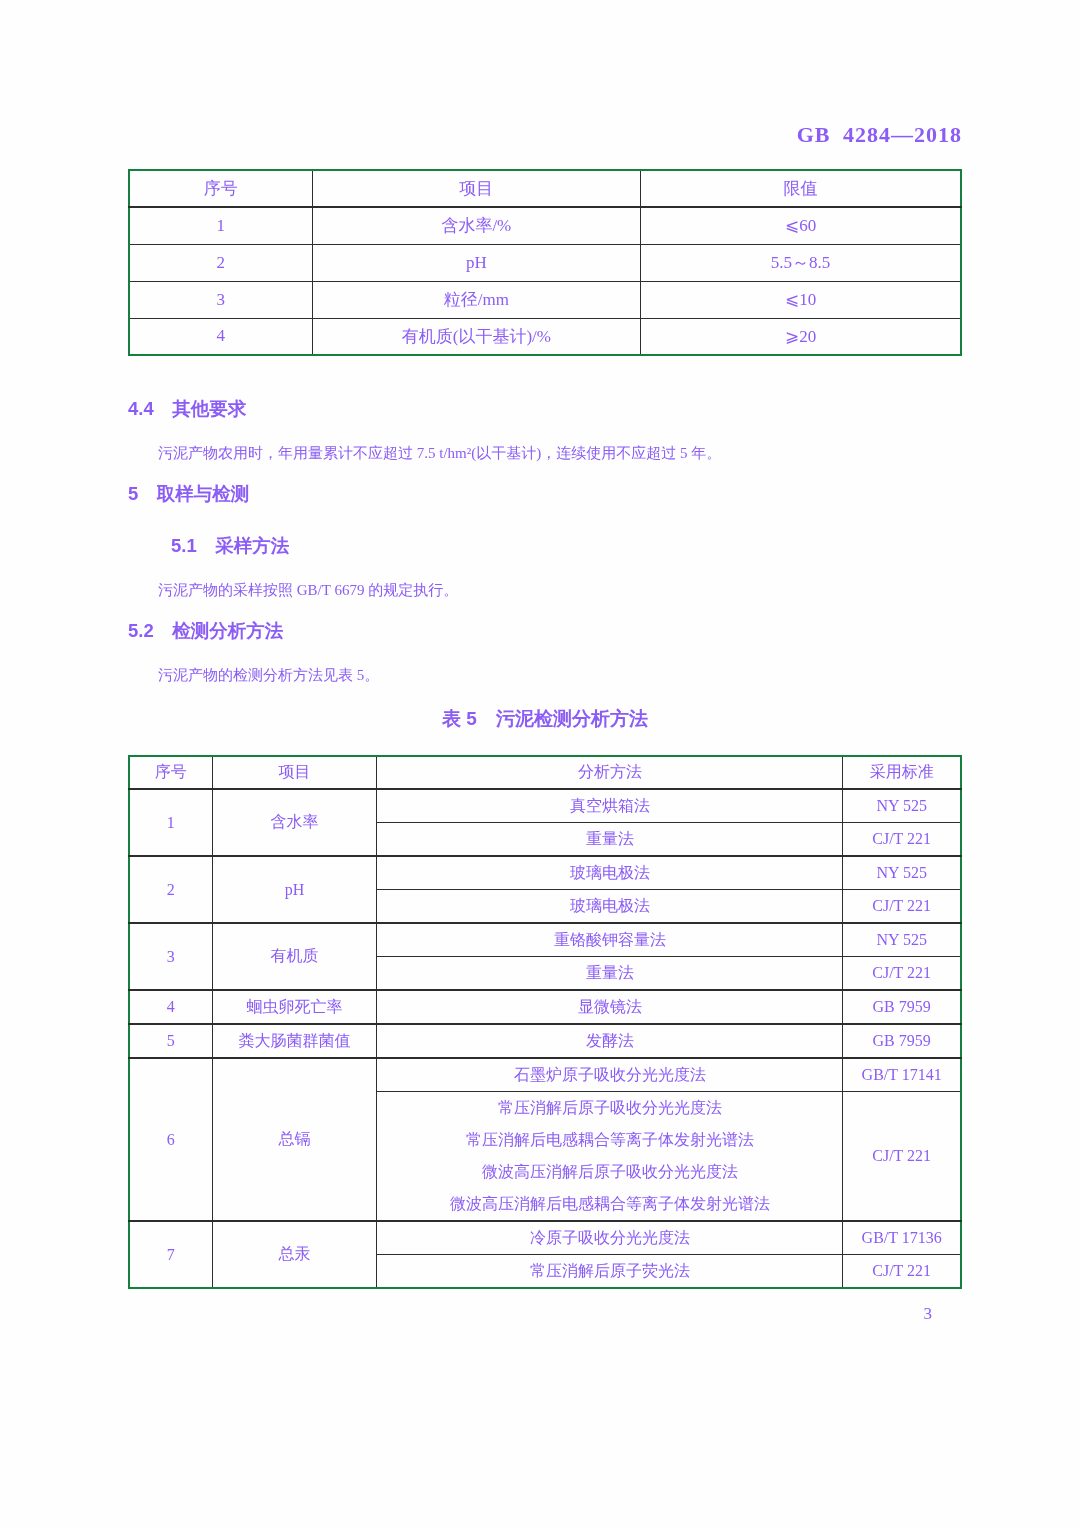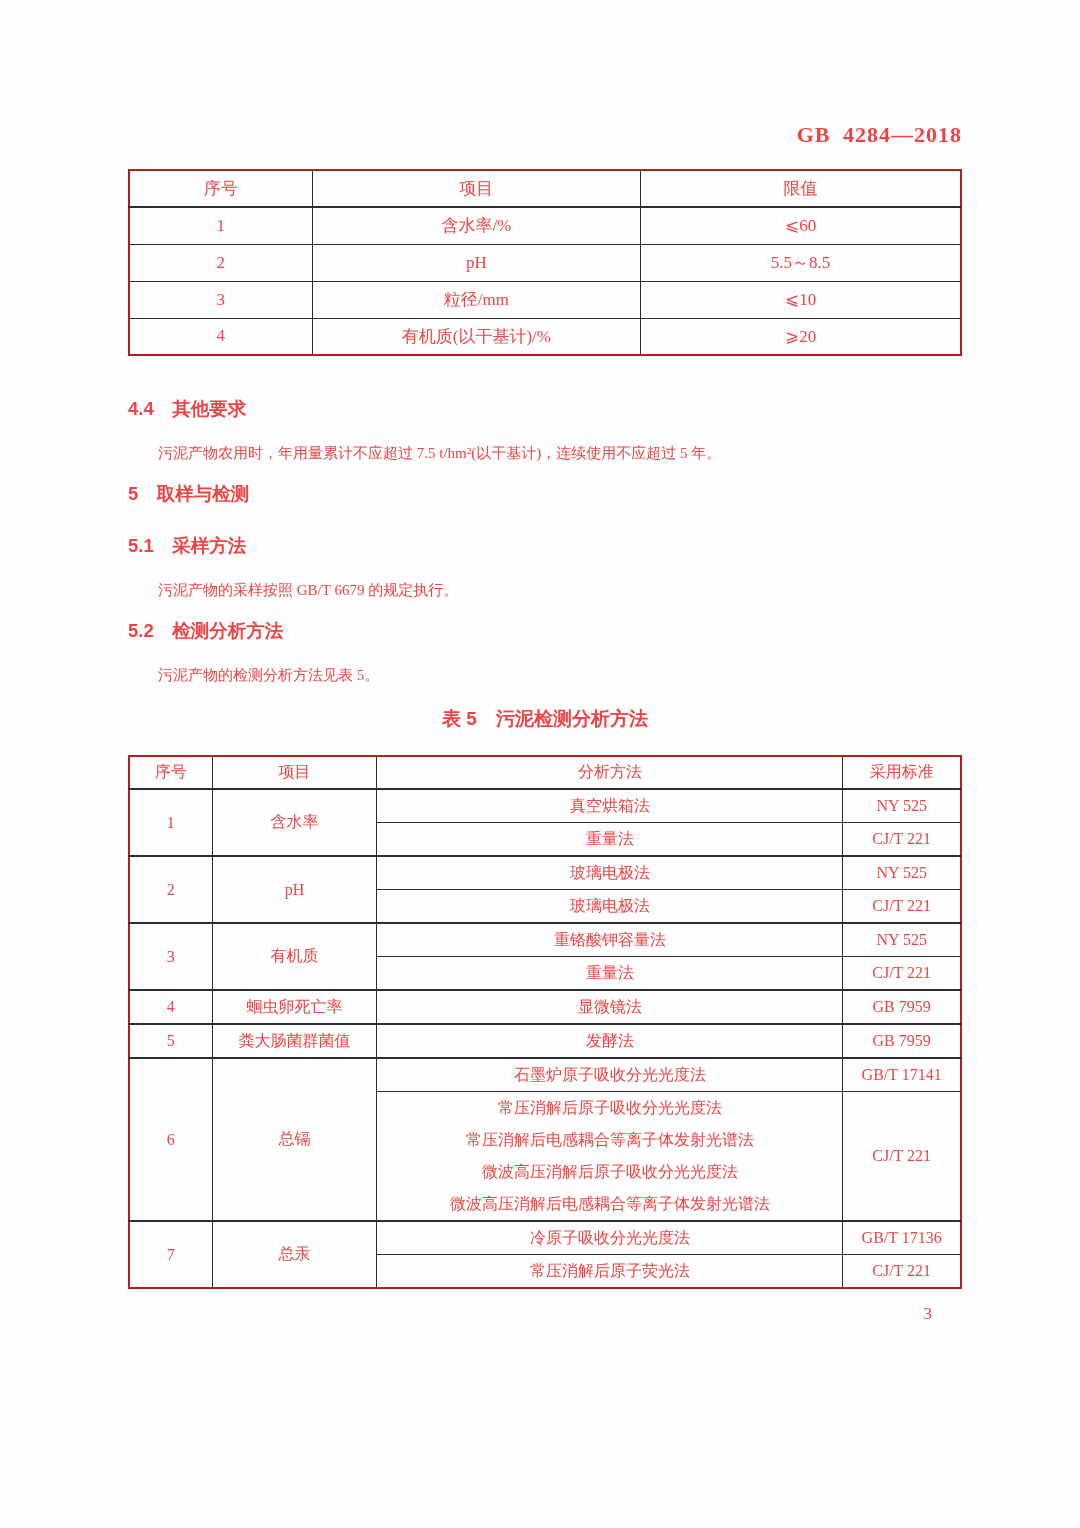--- a/index.html
+++ b/index.html
@@ -5,21 +5,21 @@
   html, body { margin: 0; padding: 0; background: #ffffff; }
 
   .page {
     position: relative;
     width: 1080px;
     height: 1528px;
     background: #fefefe;
     box-sizing: border-box;
     padding: 122px 118px 16px 128px;
     font-family: "Liberation Serif", "DejaVu Serif", serif;
-    color: #ef4444;
+    color: #8b5cf6;
     overflow: hidden;
   }
 
   
   .doc-header {
     text-align: right;
     font-size: 22px;
     font-weight: bold;
     letter-spacing: 1px;
     word-spacing: 6px;
@@ -35,21 +35,21 @@
     line-height: 26px;
   }
   .title-t4 { margin-top: 48px; }
   .title-t5 { margin-top: 18px; }
 
   
   table.t {
     width: 100%;
     border-collapse: collapse;
     table-layout: fixed;
-    border: 2px solid #b91c1c;
+    border: 2px solid #15803d;
   }
   table.t th, table.t td {
     border: 1px solid #2d2d2d;
     text-align: center;
     vertical-align: middle;
     font-weight: normal;
     padding: 0 4px;
     box-sizing: border-box;
   }
   table.t thead th { border-bottom: 2px solid #2d2d2d; }
@@ -66,21 +66,21 @@
   
   .clause {
     font-family: "Liberation Sans", "DejaVu Sans", sans-serif;
     font-weight: bold;
     font-size: 18.5px;
     line-height: 24px;
     margin: 0;
   }
   .c44 { margin-top: 41px; }
   .c5  { margin-top: 16px; }
-  .c51 { margin-top: 28px; }
+  .c51 { margin-top: 28px; margin-left: 43px; }
   .c52 { margin-top: 16px; }
 
   
   .body-text {
     font-size: 15px;
     line-height: 25px;
     text-indent: 2em;
     margin: 20px 0 0 0;
   }
 

